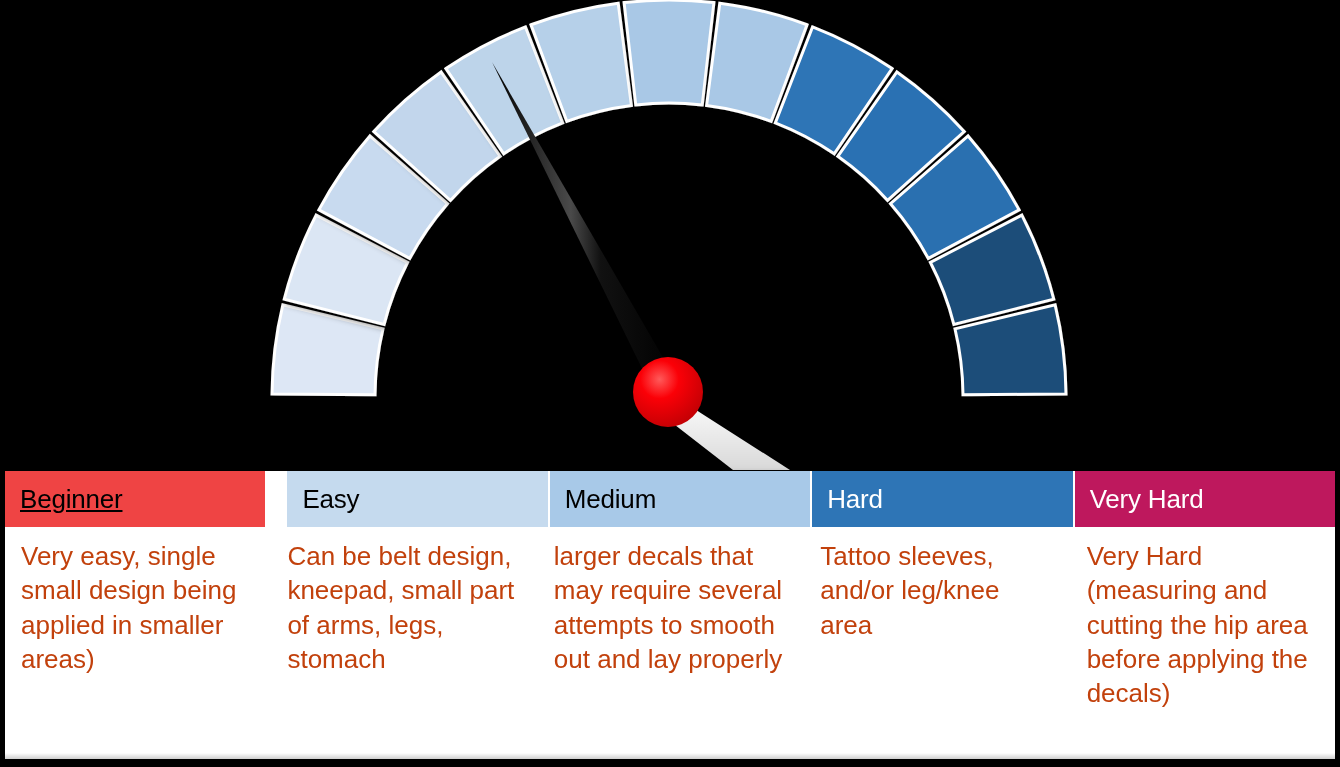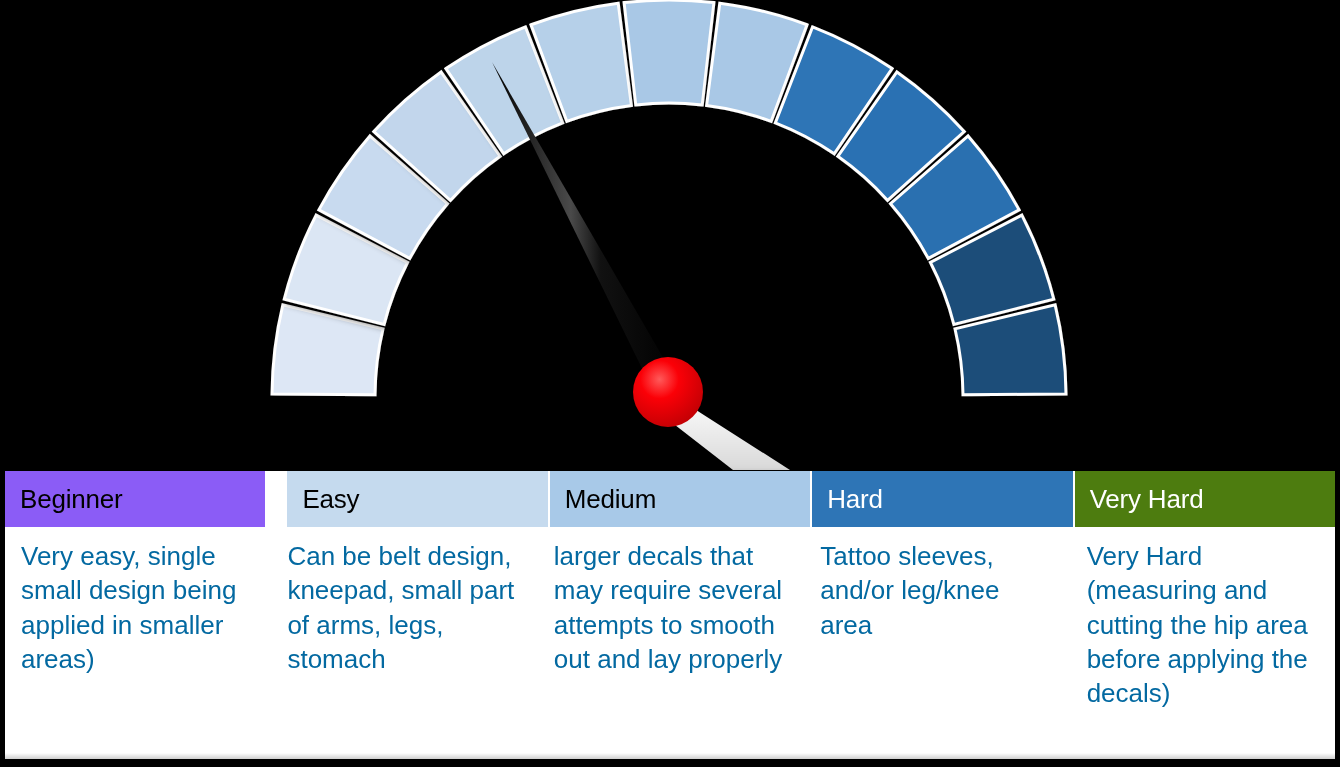--- a/index.html
+++ b/index.html
@@ -72,21 +72,21 @@
     white-space: nowrap;
   }
   .head-cell:last-child { border-right: none; }
 
   .body-cell {
     flex: 1 1 0;
     box-sizing: border-box;
     padding: 12px 16px 10px 16px;
     font-size: 26px;
     line-height: 1.32;
-    color: #0369a1;
+    color: #c2410c;
     background: #ffffff;
     border-right: 2px solid #ffffff;
     word-wrap: break-word;
   }
   .body-cell:last-child { border-right: none; }
 
   
   #table-bottom-fade {
     position: absolute;
     left: 0;
@@ -149,25 +149,25 @@
         <polygon id="needle-poly" points="492,62 679.5,385.9 656.5,398.1" fill="url(#needleGrad)"></polygon>
       </g>
 
       <circle id="gauge-hub" cx="668" cy="392" r="35" fill="url(#hubGrad)"></circle>
     </svg>
   </div>
 
   <div id="legend-table">
 
     <div class="table-row" id="header-row">
-      <div class="head-cell" style="background: #8b5cf6; color: rgb(0, 0, 0);">Beginner</div>
+      <div class="head-cell" style="background: #ef4444; color: rgb(0, 0, 0); text-decoration: underline;">Beginner</div>
       <div class="head-cell" style="background: rgb(197, 218, 238); color: rgb(0, 0, 0); margin-left: 20px;">Easy</div>
       <div class="head-cell" style="background: rgb(168, 201, 232); color: #000000;">Medium</div>
       <div class="head-cell" style="background: rgb(46, 117, 182); color: rgb(255, 255, 255); padding-left: 15px;">Hard</div>
-      <div class="head-cell" style="background: #4d7c0f; color: rgb(255, 255, 255);">Very Hard</div>
+      <div class="head-cell" style="background: #be185d; color: rgb(255, 255, 255);">Very Hard</div>
     </div>
 
     <div class="table-row" id="body-row">
       <div class="body-cell">Very easy, single small design being applied in smaller areas)</div>
       <div class="body-cell">Can be belt design, kneepad, small part of arms, legs, stomach</div>
       <div class="body-cell">larger decals that may require several attempts to smooth out and lay properly</div>
       <div class="body-cell">Tattoo sleeves, and/or leg/knee area</div>
       <div class="body-cell">Very Hard (measuring and cutting the hip area before applying the decals)</div>
     </div>
 

